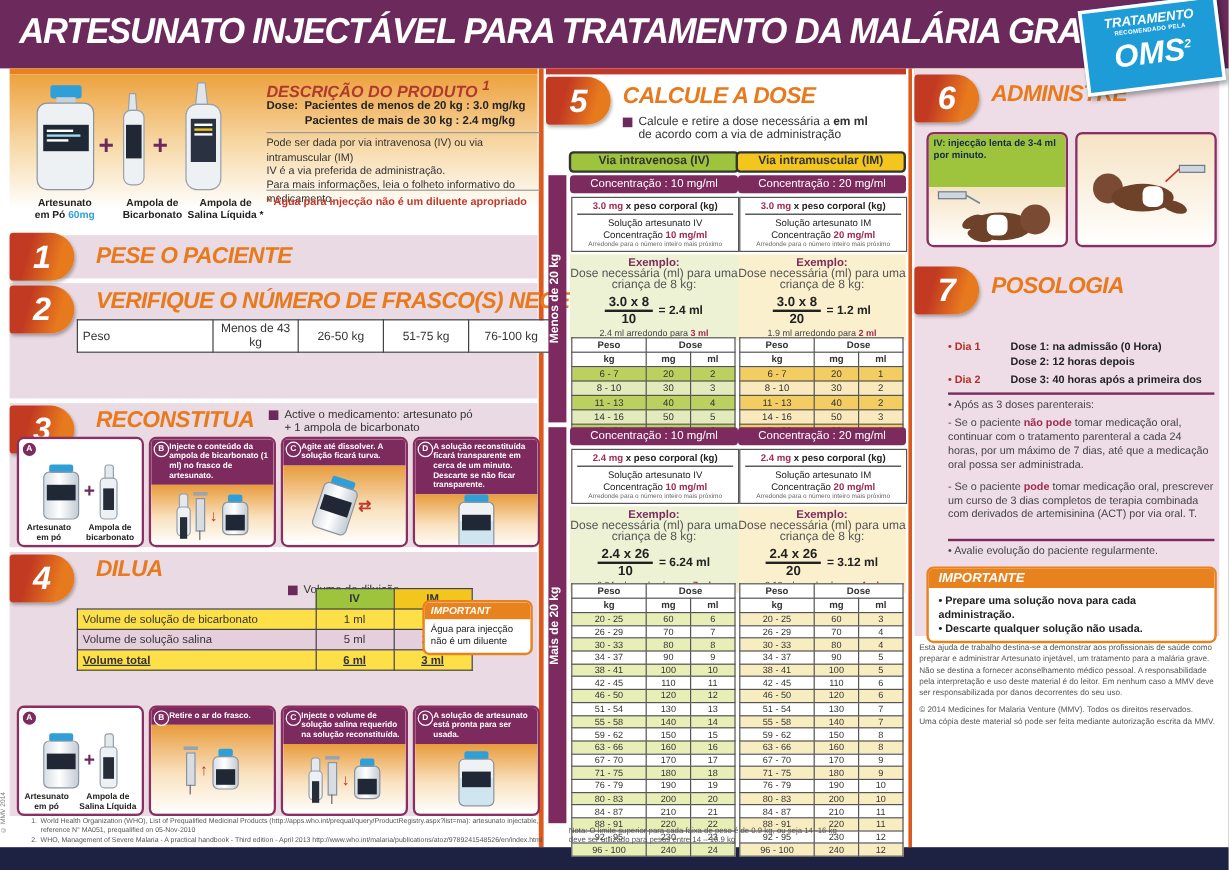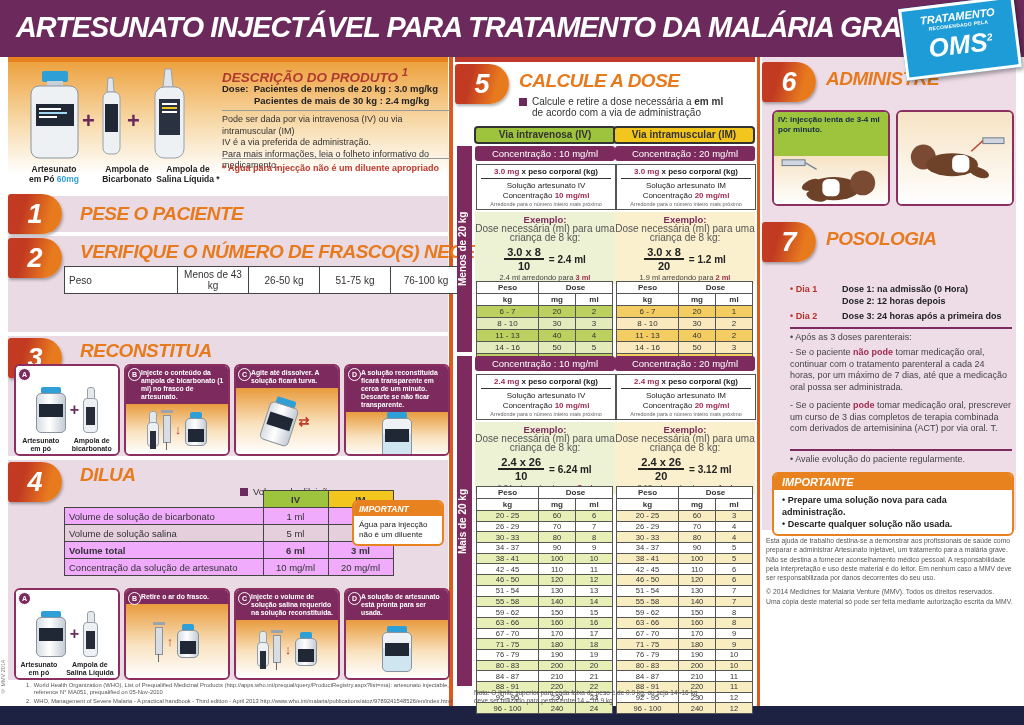--- a/index.html
+++ b/index.html
@@ -39,27 +39,27 @@
   .blue{color:#2f9fd8;}
   
   table{border-collapse:collapse;}
   .t2{position:absolute;left:64px;top:266px;z-index:5;font-size:10px;}
   .t2 th,.t2 td{border:1px solid #444;padding:2px 4px;background:#fff;}
   .t2 td.lab{background:#2f78b5;color:#fff;font-weight:bold;text-align:left;}
   .t2 td.v{background:#cfe2f2;text-align:center;width:62px;font-size:11px;}
   .t2 th{font-weight:normal;text-align:center;width:62px;}
   .t2 th.p{width:104px;text-align:left;}
   .dil{position:absolute;left:64px;top:490px;z-index:5;font-size:9.5px;}
-  .dil td,.dil th{border:1px solid #444;background:#f0abfc;padding:2px 4px;height:12px;}
+  .dil td,.dil th{border:1px solid #444;background:#fde047;padding:2px 4px;height:12px;}
   .dil td.c{width:56px;text-align:center;}
   .dil .nb{border:none;background:transparent;}
   .dil th.iv{background:#9dc43c;width:56px;}
   .dil th.im{background:#f3c61e;width:56px;}
   .dil tr.pink td{background:#e5cfdd;}
-  .dil tr.bold td{font-weight:bold;}
+  .dil tr.bold td{font-weight:bold;text-decoration:underline;}
   
   .panel{position:absolute;width:102px;height:88px;background:#fff;border:2px solid #8a2f5f;border-radius:6px;
          overflow:hidden;display:flex;flex-direction:column;z-index:5;}
   .phead{background:#7d2b5e;color:#fff;font-size:6.8px;font-weight:bold;line-height:8px;
          padding:3px 2px 3px 15px;position:relative;}
   .pletter{position:absolute;left:2px;top:2px;width:11px;height:11px;border-radius:50%;background:#7d2b5e;
            border:1px solid #fff;color:#fff;font-size:7px;font-weight:bold;text-align:center;line-height:11px;z-index:6;}
   .pbody{flex:1;background:linear-gradient(180deg,#e89b3c 0%,#f9e2bf 55%,#ffffff 100%);position:relative;
          display:flex;align-items:center;justify-content:center;gap:4px;}
   .pbody.white{background:#fff;}
@@ -230,20 +230,24 @@
       <th>26-50 kg</th>
       <th>51-75 kg</th>
       <th>76-100 kg</th>
     </tr>
   </tbody>
     </table>
 
   <div class="pinkband" style="top:336px;height:120px"></div>
   <div class="stepnum" style="left:8px;top:338px">3</div>
   <div class="steptitle" style="left:80px;top:340px">RECONSTITUA</div>
+  <div class="bullets abs" style="left:224px;top:340px;width:216px">
+    <span class="sq"></span>
+    <span><span>Active o medicamento: artesunato pó</span><br><span>+ 1 ampola de bicarbonato</span></span>
+  </div>
   <div class="panel" style="left:14px;top:364px">
     <div class="pletter">A</div>
     <div class="pbody white">
       <div class="vial">
           <div class="cap"></div>
           <div class="vbody">
             <div class="vlabel"></div>
           </div>
         </div>
       <span class="plus">+</span>
@@ -324,25 +328,20 @@
     <tr class="pink">
       <td>Volume de solução salina</td>
       <td class="c">5 ml</td>
       <td class="c">2 ml</td>
     </tr>
     <tr class="bold">
       <td>Volume total</td>
       <td class="c">6 ml</td>
       <td class="c">3 ml</td>
     </tr>
-    <tr>
-      <td>Concentração da solução de artesunato</td>
-      <td class="c">10 mg/ml</td>
-      <td class="c">20 mg/ml</td>
-    </tr>
   </tbody>
     </table>
   <div class="impbox2">
     <div class="ih">IMPORTANT</div>
     <div class="ib">Água para injecção não é um diluente</div>
   </div>
   <div class="panel" style="left:14px;top:588px">
     <div class="pletter">A</div>
     <div class="pbody white">
       <div class="vial">
@@ -879,21 +878,21 @@
 
   <div class="stepnum" style="left:762px;top:222px">7</div>
   <div class="steptitle" style="left:826px;top:228px">POSOLOGIA</div>
 
   <div class="pos diarow" style="top:284px">
     <span class="dialab">• Dia 1</span>
     <span class="diatxt"><span>Dose 1: na admissão (0 Hora)</span><br><span>Dose 2: 12 horas depois</span></span>
   </div>
   <div class="pos diarow" style="top:311px">
     <span class="dialab">• Dia 2</span>
-    <span class="diatxt">Dose 3: 24 horas após a primeira dos</span>
+    <span class="diatxt">Dose 3: 40 horas após a primeira dos</span>
   </div>
   <div class="pdiv" style="top:327px"></div>
   <div class="pos" style="top:332px">• Após as 3 doses parenterais:</div>
   <div class="pos" style="top:347px">
     <span>- Se o paciente </span><span class="maroon">não pode</span><span> tomar medicação oral, continuar com o tratamento parenteral a cada 24 horas, por um máximo de 7 dias, até que a medicação oral possa ser administrada.</span>
   </div>
   <div class="pos" style="top:400px">
     <span>- Se o paciente </span><span class="maroon">pode</span><span> tomar medicação oral, prescrever um curso de 3 dias completos de terapia combinada com derivados de artemisinina (ACT) por via oral. T.</span>
   </div>
   <div class="pdiv" style="top:449px"></div>

